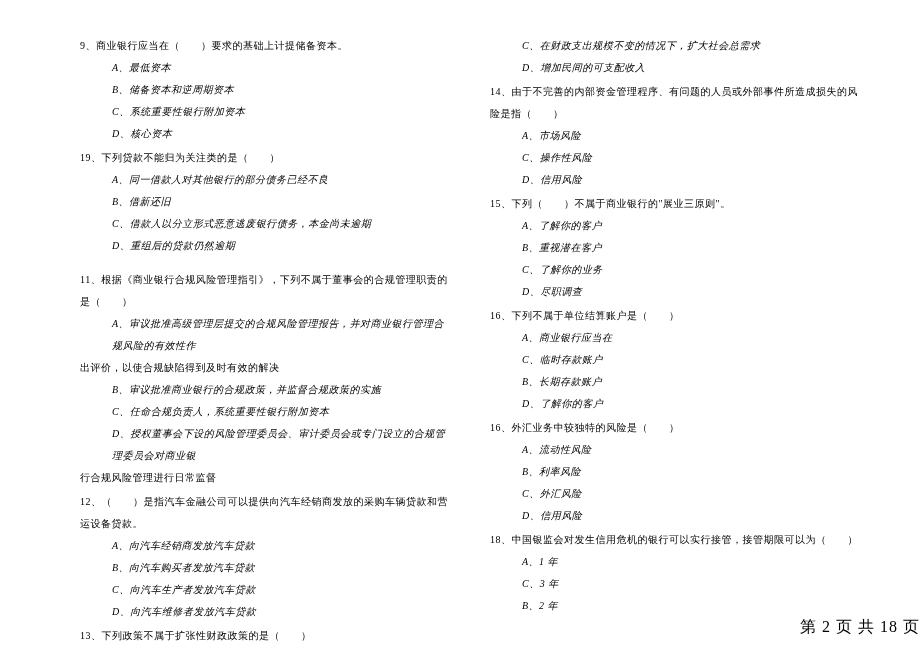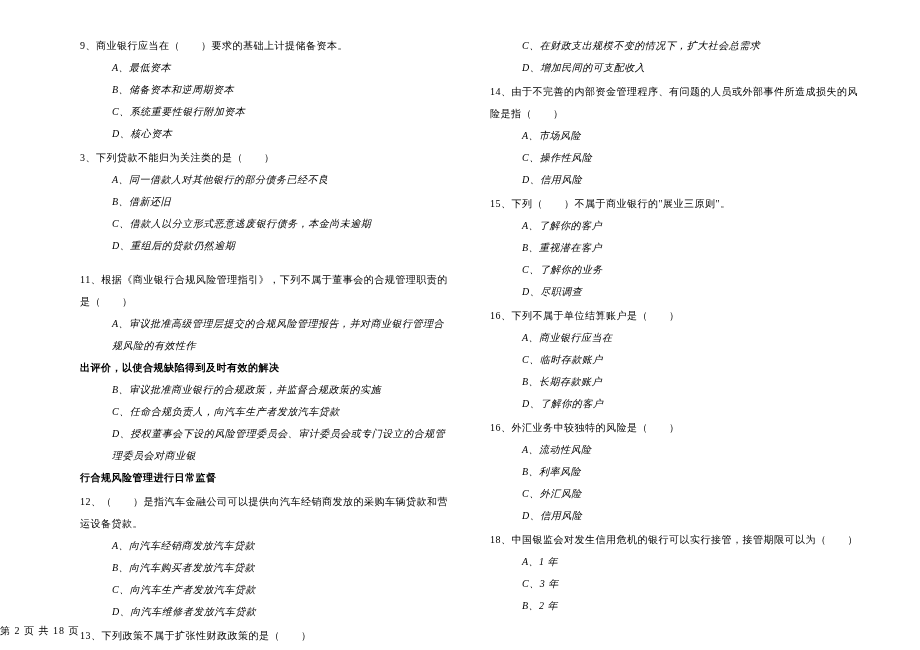--- a/index.html
+++ b/index.html
@@ -38,62 +38,61 @@
     }
     .option {
       line-height: 22px;
       padding-left: 32px;
       letter-spacing: 0.5px;
       font-style: italic;
     }
     .continuation {
       line-height: 22px;
       letter-spacing: 0.5px;
-      font-weight: bold;
     }
     .footer {
       position: absolute;
       bottom: 12px;
       left: 0;
       right: 0;
-      text-align: left;
-      font-size: 10px;
+      text-align: right;
+      font-size: 16px;
       letter-spacing: 1px;
     }
   </style>
 </head>
 <body>
 
 <div class="page">
   <div class="column column-left">
 
     <div class="question">
       <div class="question-text">9、商业银行应当在（　　）要求的基础上计提储备资本。</div>
       <div class="option">A、最低资本</div>
       <div class="option">B、储备资本和逆周期资本</div>
       <div class="option">C、系统重要性银行附加资本</div>
       <div class="option">D、核心资本</div>
     </div>
 
     <div class="question">
-      <div class="question-text">3、下列贷款不能归为关注类的是（　　）</div>
+      <div class="question-text">19、下列贷款不能归为关注类的是（　　）</div>
       <div class="option">A、同一借款人对其他银行的部分债务已经不良</div>
       <div class="option">B、借新还旧</div>
       <div class="option">C、借款人以分立形式恶意逃废银行债务，本金尚未逾期</div>
       <div class="option">D、重组后的贷款仍然逾期</div>
     </div>
 
     <div style="height:10px"></div>
 
     <div class="question">
       <div class="question-text">11、根据《商业银行合规风险管理指引》，下列不属于董事会的合规管理职责的是（　　）</div>
       <div class="option">A、审议批准高级管理层提交的合规风险管理报告，并对商业银行管理合规风险的有效性作</div>
       <div class="continuation">出评价，以使合规缺陷得到及时有效的解决</div>
       <div class="option">B、审议批准商业银行的合规政策，并监督合规政策的实施</div>
-      <div class="option">C、任命合规负责人，向汽车生产者发放汽车贷款</div>
+      <div class="option">C、任命合规负责人，系统重要性银行附加资本</div>
       <div class="option">D、授权董事会下设的风险管理委员会、审计委员会或专门设立的合规管理委员会对商业银</div>
       <div class="continuation">行合规风险管理进行日常监督</div>
     </div>
 
     <div class="question">
       <div class="question-text">12、（　　）是指汽车金融公司可以提供向汽车经销商发放的采购车辆贷款和营运设备贷款。</div>
       <div class="option">A、向汽车经销商发放汽车贷款</div>
       <div class="option">B、向汽车购买者发放汽车贷款</div>
       <div class="option">C、向汽车生产者发放汽车贷款</div>
       <div class="option">D、向汽车维修者发放汽车贷款</div>

